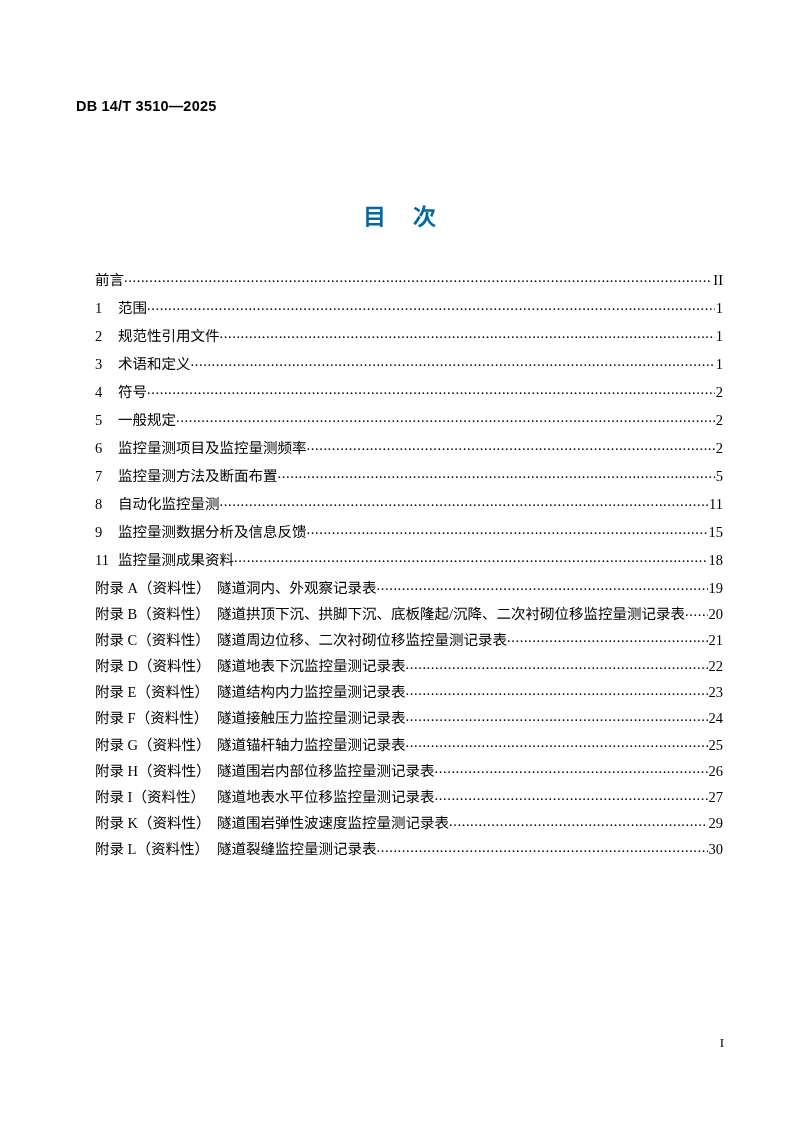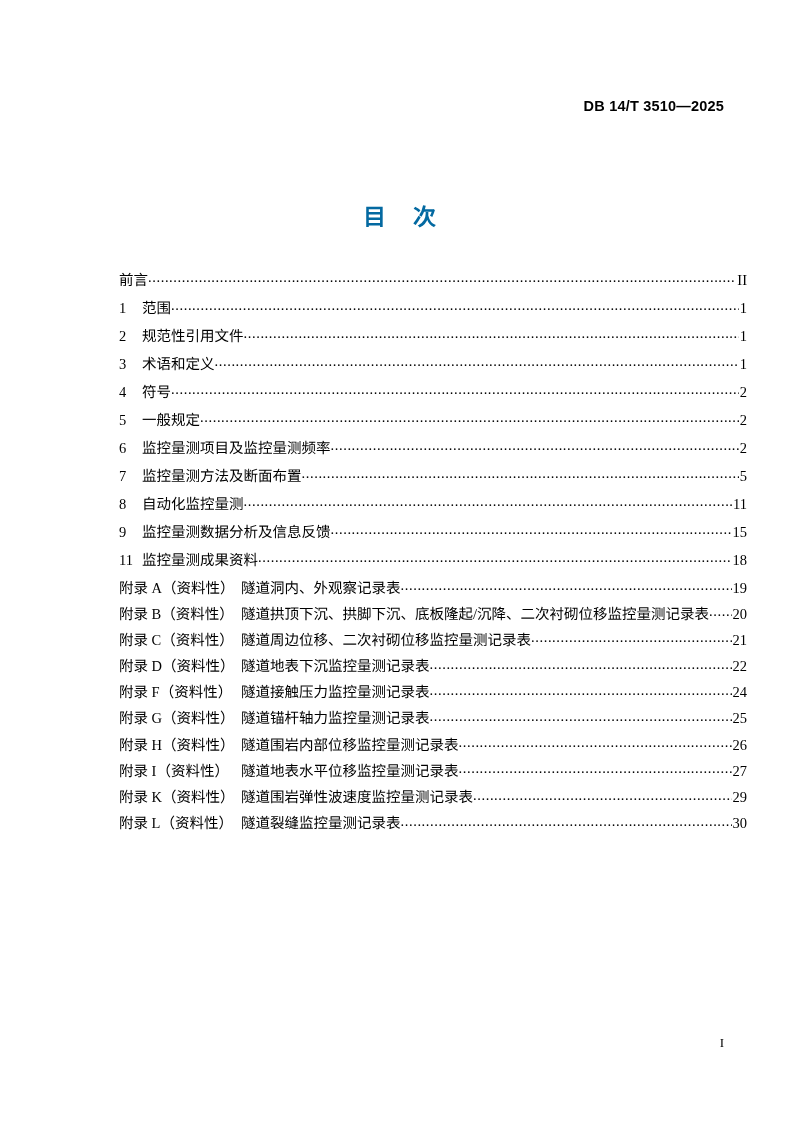--- a/index.html
+++ b/index.html
@@ -23,21 +23,21 @@
     width: 800px;
     height: 1132px;
   }
 
   
   .doc-header {
     position: absolute;
     top: 98px;
     left: 76px;
     right: 76px;
-    text-align: right;
+    text-align: left;
     font-family: "Liberation Sans", "DejaVu Sans", sans-serif;
     font-size: 14.5px;
     font-weight: bold;
     letter-spacing: 0.2px;
     color: #000;
     white-space: nowrap;
   }
 
   
   .toc-title {
@@ -65,21 +65,20 @@
     width: 628px;
   }
 
   .toc-row {
     display: flex;
     align-items: baseline;
     width: 100%;
     font-size: 14.5px;
     line-height: 1;
     white-space: nowrap;
-    margin-left: 24px;
   }
   .toc-row.front   { height: 28px; }
   .toc-row.clause  { height: 28px; }
   .toc-row.annex   { height: 26.2px; }
 
   
   .row-num {
     flex: 0 0 auto;
     width: 23px;
     text-align: left;
@@ -228,20 +227,26 @@
         <span class="leader"></span>
         <span class="row-page">21</span>
       </div>
       <div class="toc-row annex">
         <span class="row-annex-tag">附录 D（资料性）</span>
         <span class="row-label">隧道地表下沉监控量测记录表</span>
         <span class="leader"></span>
         <span class="row-page">22</span>
       </div>
       <div class="toc-row annex">
+        <span class="row-annex-tag">附录 E（资料性）</span>
+        <span class="row-label">隧道结构内力监控量测记录表</span>
+        <span class="leader"></span>
+        <span class="row-page">23</span>
+      </div>
+      <div class="toc-row annex">
         <span class="row-annex-tag">附录 F（资料性）</span>
         <span class="row-label">隧道接触压力监控量测记录表</span>
         <span class="leader"></span>
         <span class="row-page">24</span>
       </div>
       <div class="toc-row annex">
         <span class="row-annex-tag">附录 G（资料性）</span>
         <span class="row-label">隧道锚杆轴力监控量测记录表</span>
         <span class="leader"></span>
         <span class="row-page">25</span>

